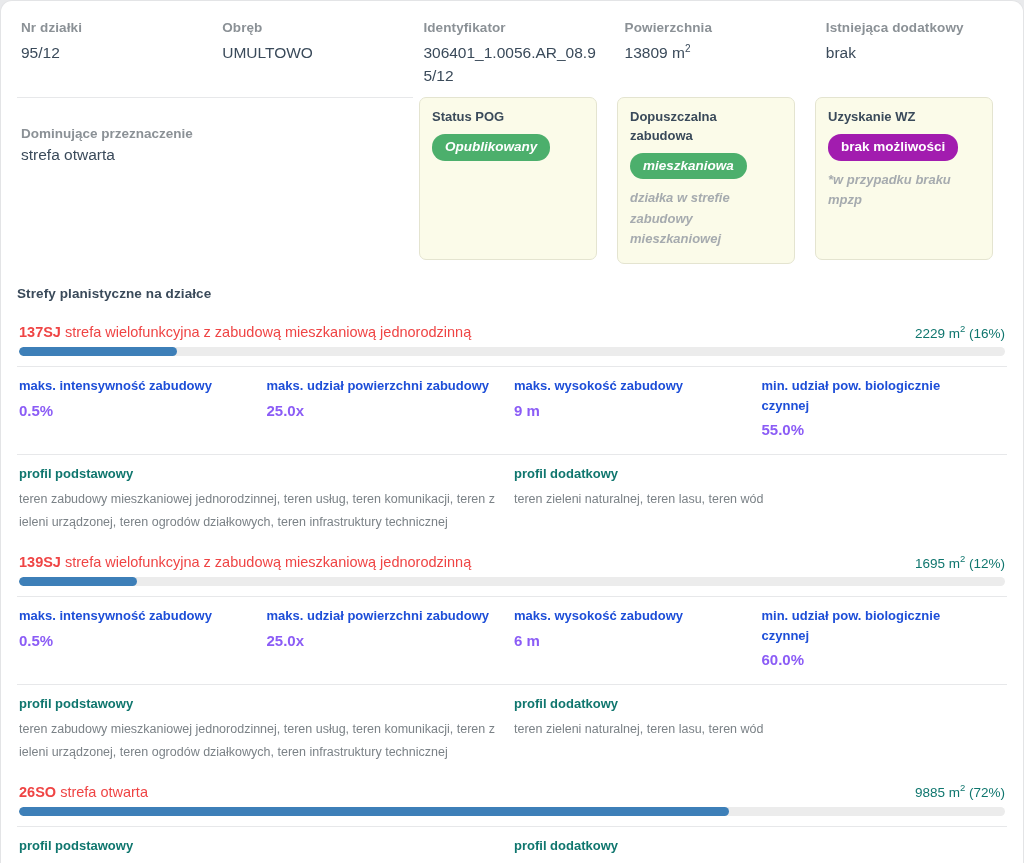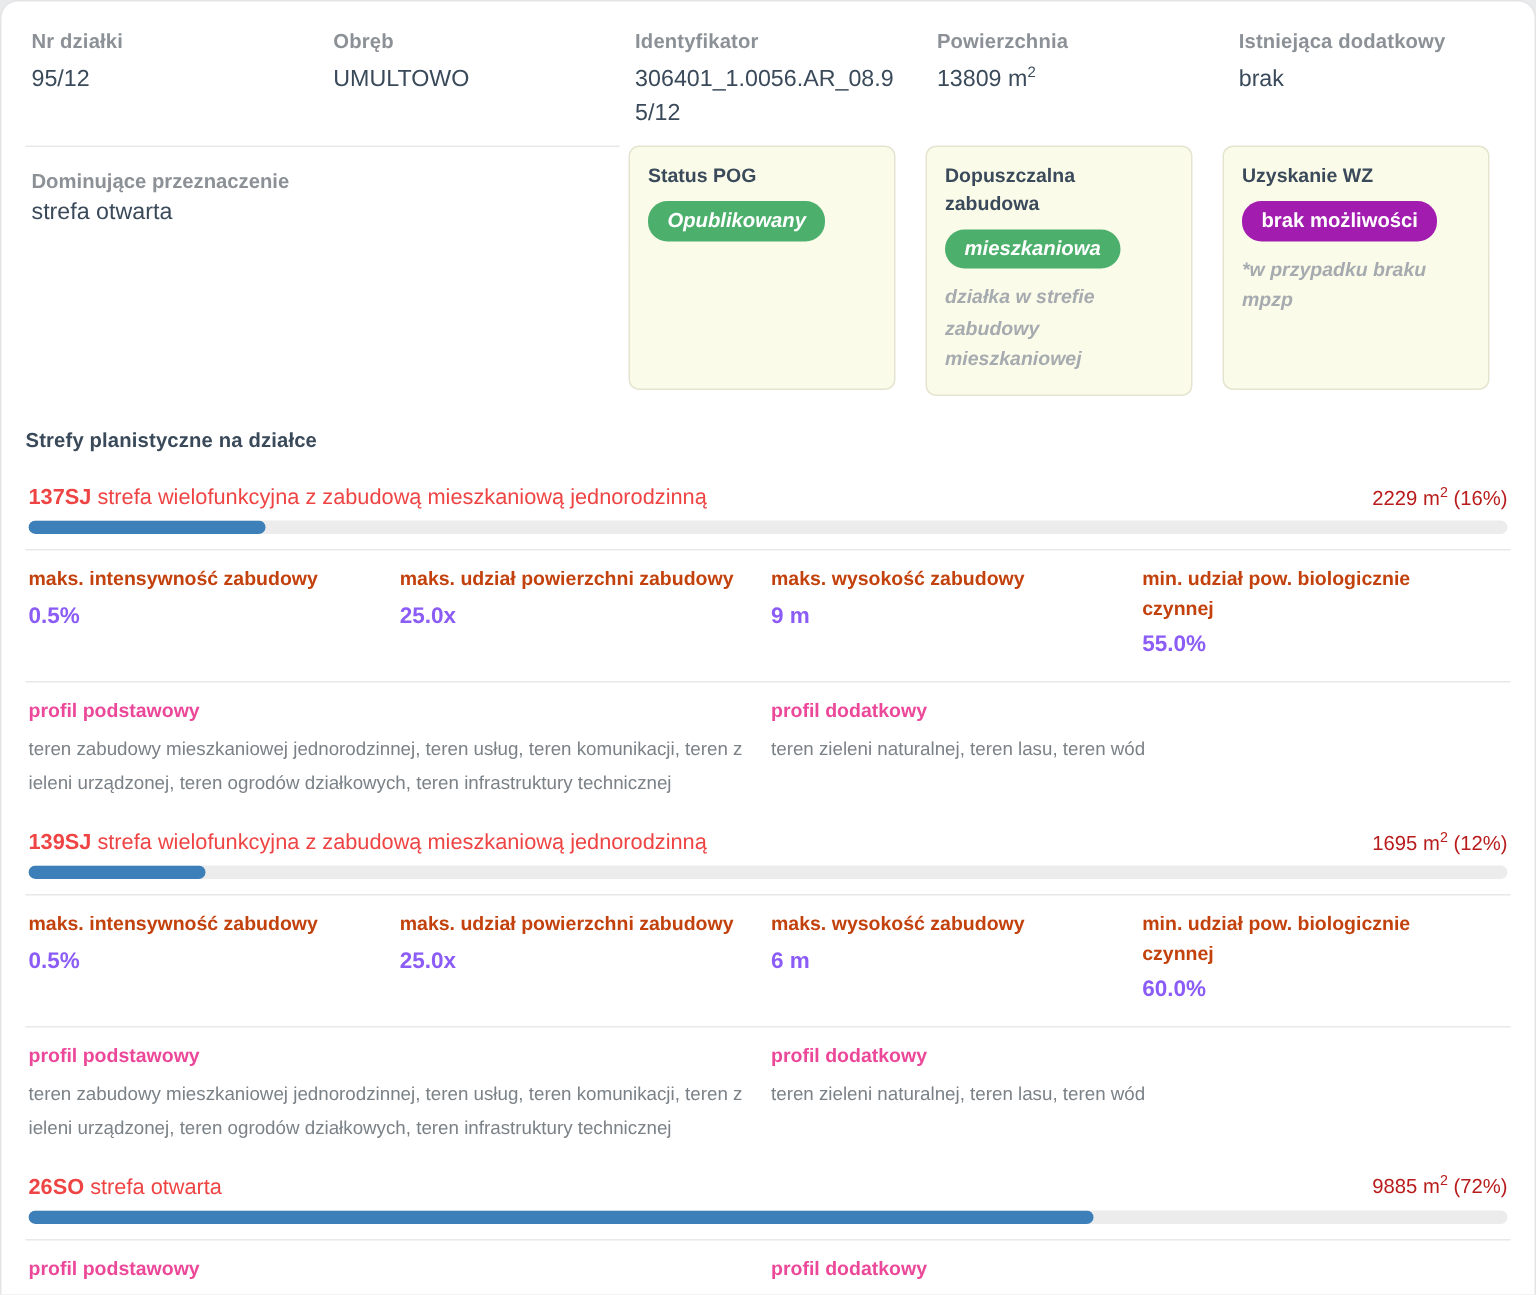--- a/index.html
+++ b/index.html
@@ -38,21 +38,21 @@
 
   
   .row2 {
     display: grid;
     grid-template-columns: repeat(5, 1fr);
     padding: 0 16px;
     column-gap: 0;
     align-items: start;
   }
   .row2 > .cell { padding: 0 8px 0 4px; }
-  .cell.bordered { border-top: 1px solid #e7e8ea; padding-top: 15px; }
+  .cell.bordered { border-top: 1px solid #e7e8ea; padding-top: 28px; }
   .dom-label {
     font-size: 13.5px; font-weight: bold; color: #8b9196; margin-bottom: 5px;
   }
   .dom-value { font-size: 15.5px; color: #3a4a5a; }
   .dom-span { grid-column: 1 / span 2; }
 
   .card {
     background: #fbfbe9;
     border: 1px solid #e4e4d0;
     border-radius: 7px;
@@ -86,53 +86,53 @@
     font-size: 13.5px; font-weight: bold; color: #3a4a5a;
     margin-bottom: 22px; letter-spacing: .1px;
   }
   .zone { margin-bottom: 4px; }
   .zone-head {
     display: flex; align-items: baseline; justify-content: space-between;
     padding: 0 2px 7px 2px;
   }
   .zone-name { font-size: 14.5px; color: #ef4444; }
   .zone-name .code { font-weight: bold; }
-  .zone-area { font-size: 13.5px; color: #b91c1c; white-space: nowrap; }
+  .zone-area { font-size: 13.5px; color: #0f766e; white-space: nowrap; }
   .zone-area sup { font-size: 9.5px; vertical-align: super; }
 
   .bar-track {
     height: 9px; background: #ececec; border-radius: 5px;
     overflow: hidden; margin: 0 2px 10px 2px;
   }
   .bar-fill { height: 100%; background: #3d7fb8; border-radius: 5px; }
 
   .params {
     display: grid; grid-template-columns: repeat(4, 1fr);
     column-gap: 0; margin-bottom: 12px;
   }
   .param {
     border-top: 1px solid #e7e8ea;
     padding: 9px 16px 0 2px;
   }
   .param-label {
-    font-size: 13px; font-weight: bold; color: #c2410c;
+    font-size: 13px; font-weight: bold; color: #1d4ed8;
     line-height: 1.5; margin-bottom: 4px;
   }
   .param-value { font-size: 15px; color: #8b5cf6; line-height: 1.5; font-weight: bold; }
 
   .profiles {
     display: grid; grid-template-columns: repeat(2, 1fr);
     column-gap: 0; margin-bottom: 8px;
   }
   .profile {
     border-top: 1px solid #e7e8ea;
     padding: 9px 16px 10px 2px;
   }
   .profile-label {
-    font-size: 13px; font-weight: bold; color: #ec4899;
+    font-size: 13px; font-weight: bold; color: #0f766e;
     margin-bottom: 5px; line-height: 1.5;
   }
   .profile-text {
     font-size: 12.5px; color: #7b8287; line-height: 1.85;
     word-break: break-all;
   }
 </style>
 </head>
 <body>
 

